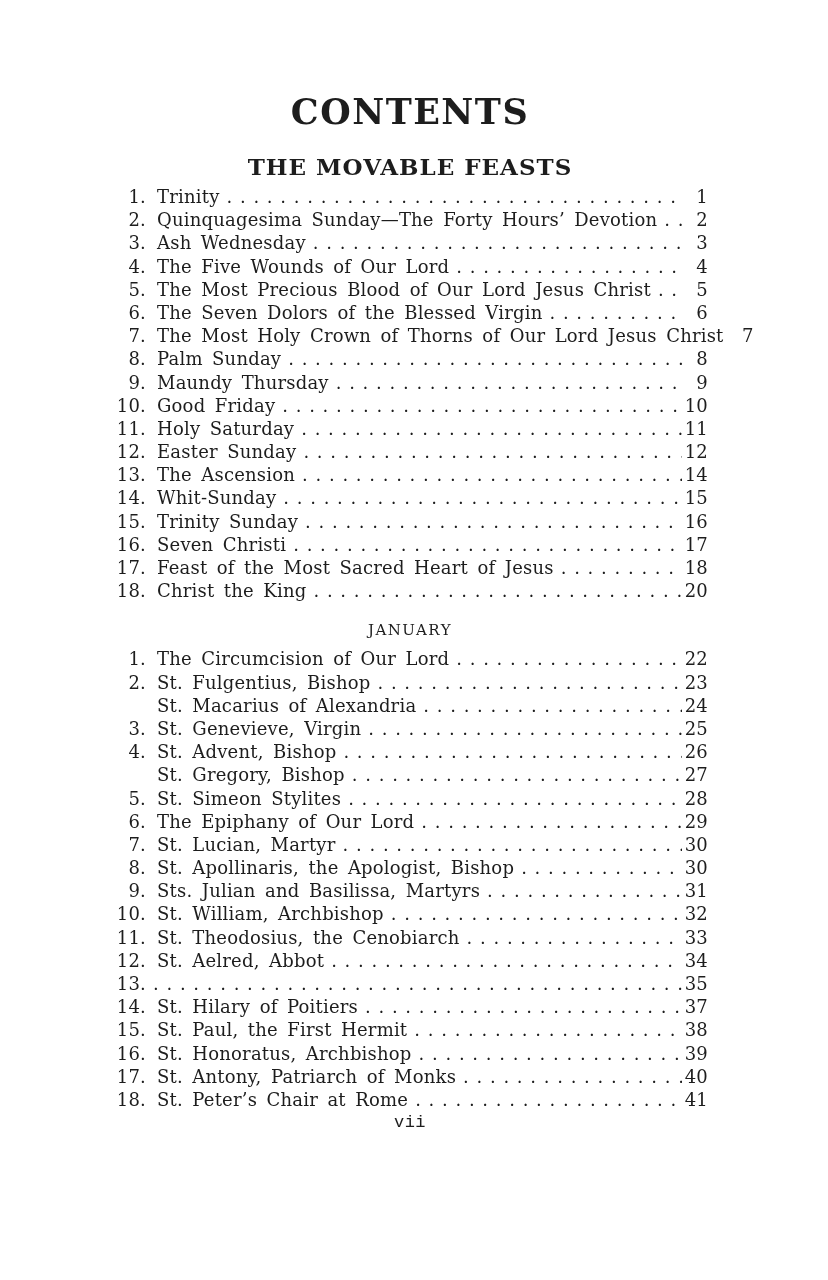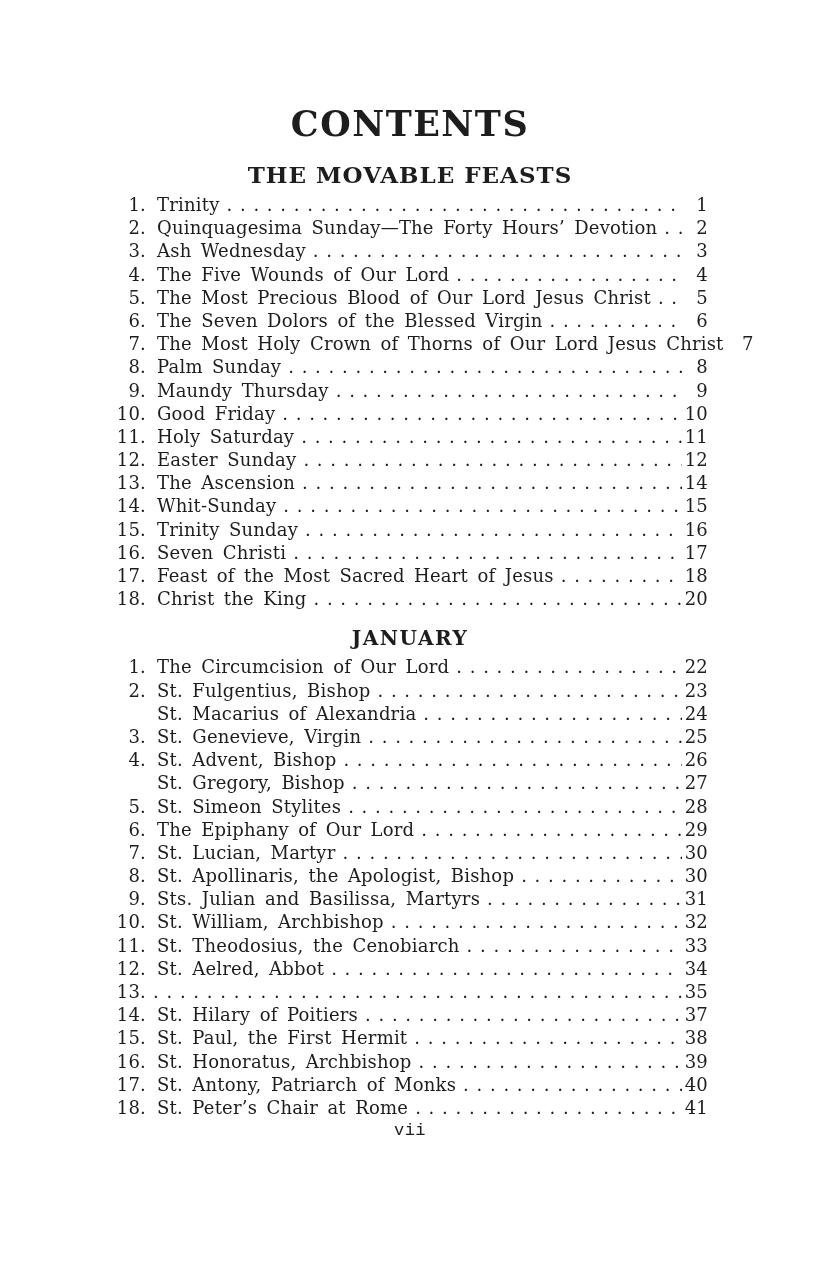--- a/index.html
+++ b/index.html
@@ -9,47 +9,47 @@
     height: 1280px;
     margin: 0 auto;
     background: #ffffff;
     color: #1d1d1d;
     font-family: "DejaVu Serif", "Liberation Serif", serif;
     box-sizing: border-box;
     padding: 0 120px 0 112px;
     overflow: hidden;
   }
   .doc-title {
-    margin: 16px;
+    margin: 4px;
     padding-top: 86px;
     height: 44px;
     line-height: 44px;
     text-align: center;
     font-size: 35px;
     font-weight: bold;
     letter-spacing: 1.5px;
     white-space: nowrap;
   }
   .section-heading {
     margin: 0;
     text-align: center;
     white-space: nowrap;
   }
   .section-heading.style-bold {
-    margin-top: 10px;
+    margin-top: 20px;
     font-size: 23px;
     line-height: 26px;
     font-weight: bold;
     letter-spacing: 1px;
   }
   .section-heading.style-regular {
     margin-top: 16px;
-    font-size: 20px;
+    font-size: 15px;
     line-height: 24px;
-    font-weight: bold;
+    font-weight: normal;
     letter-spacing: 1.5px;
   }
   .entry-list { margin-top: 5px; }
   .entry-row {
     display: flex;
     align-items: baseline;
     height: 23.2px;
     line-height: 23.2px;
     font-size: 18px;
     letter-spacing: 0.2px;

